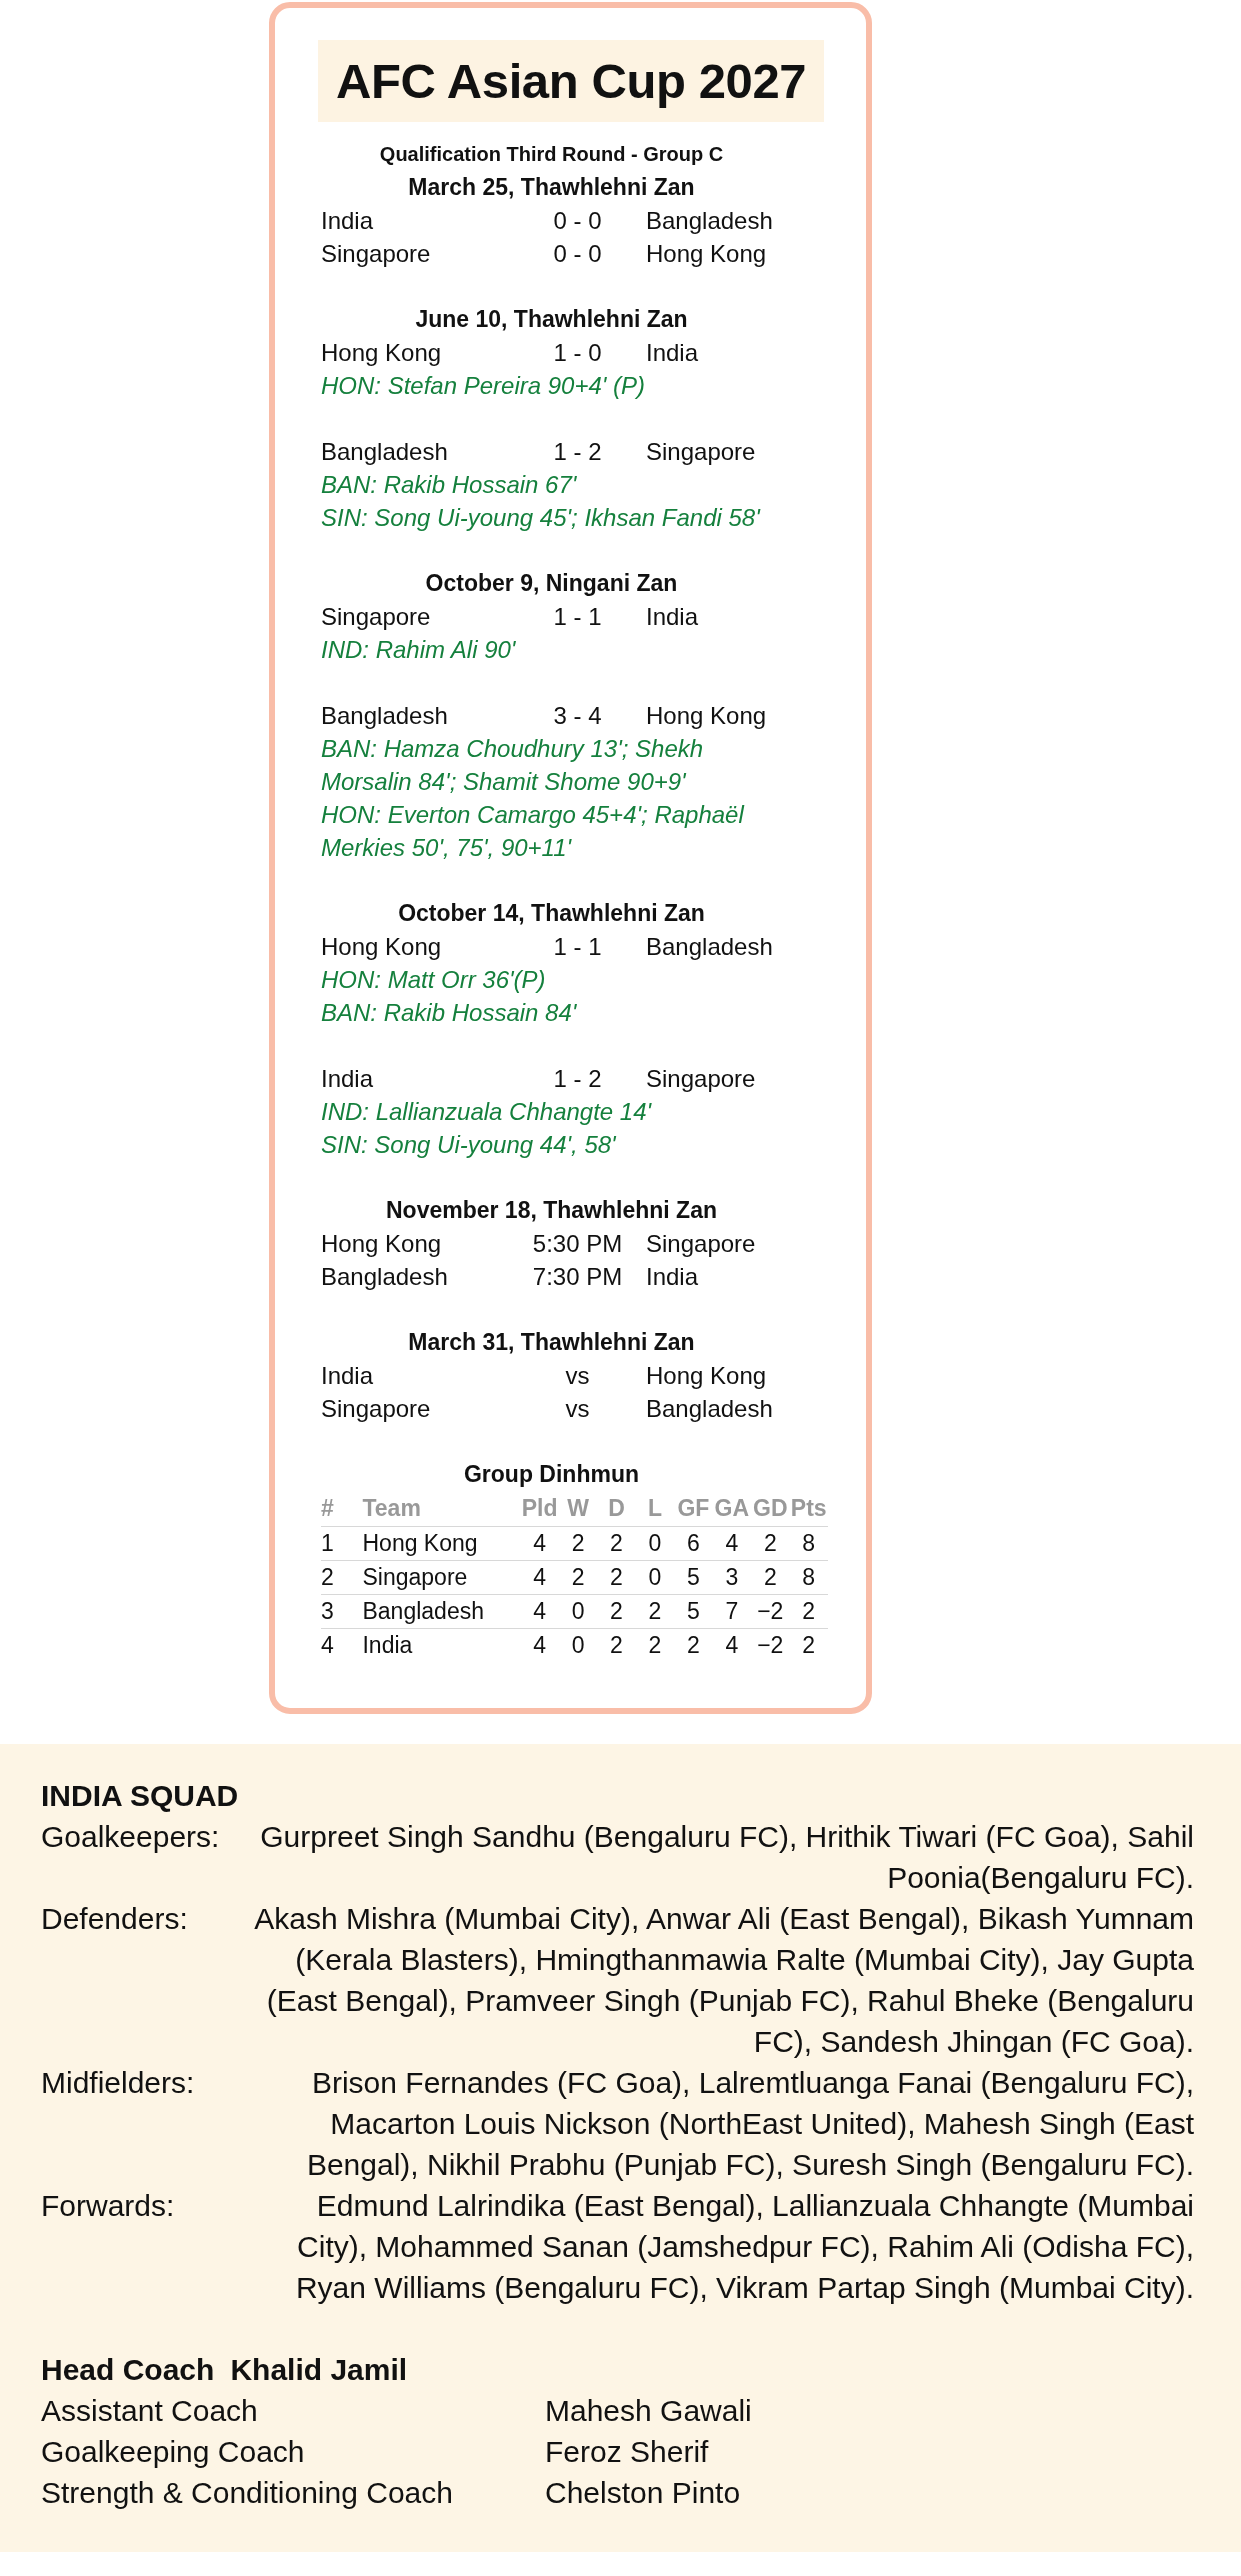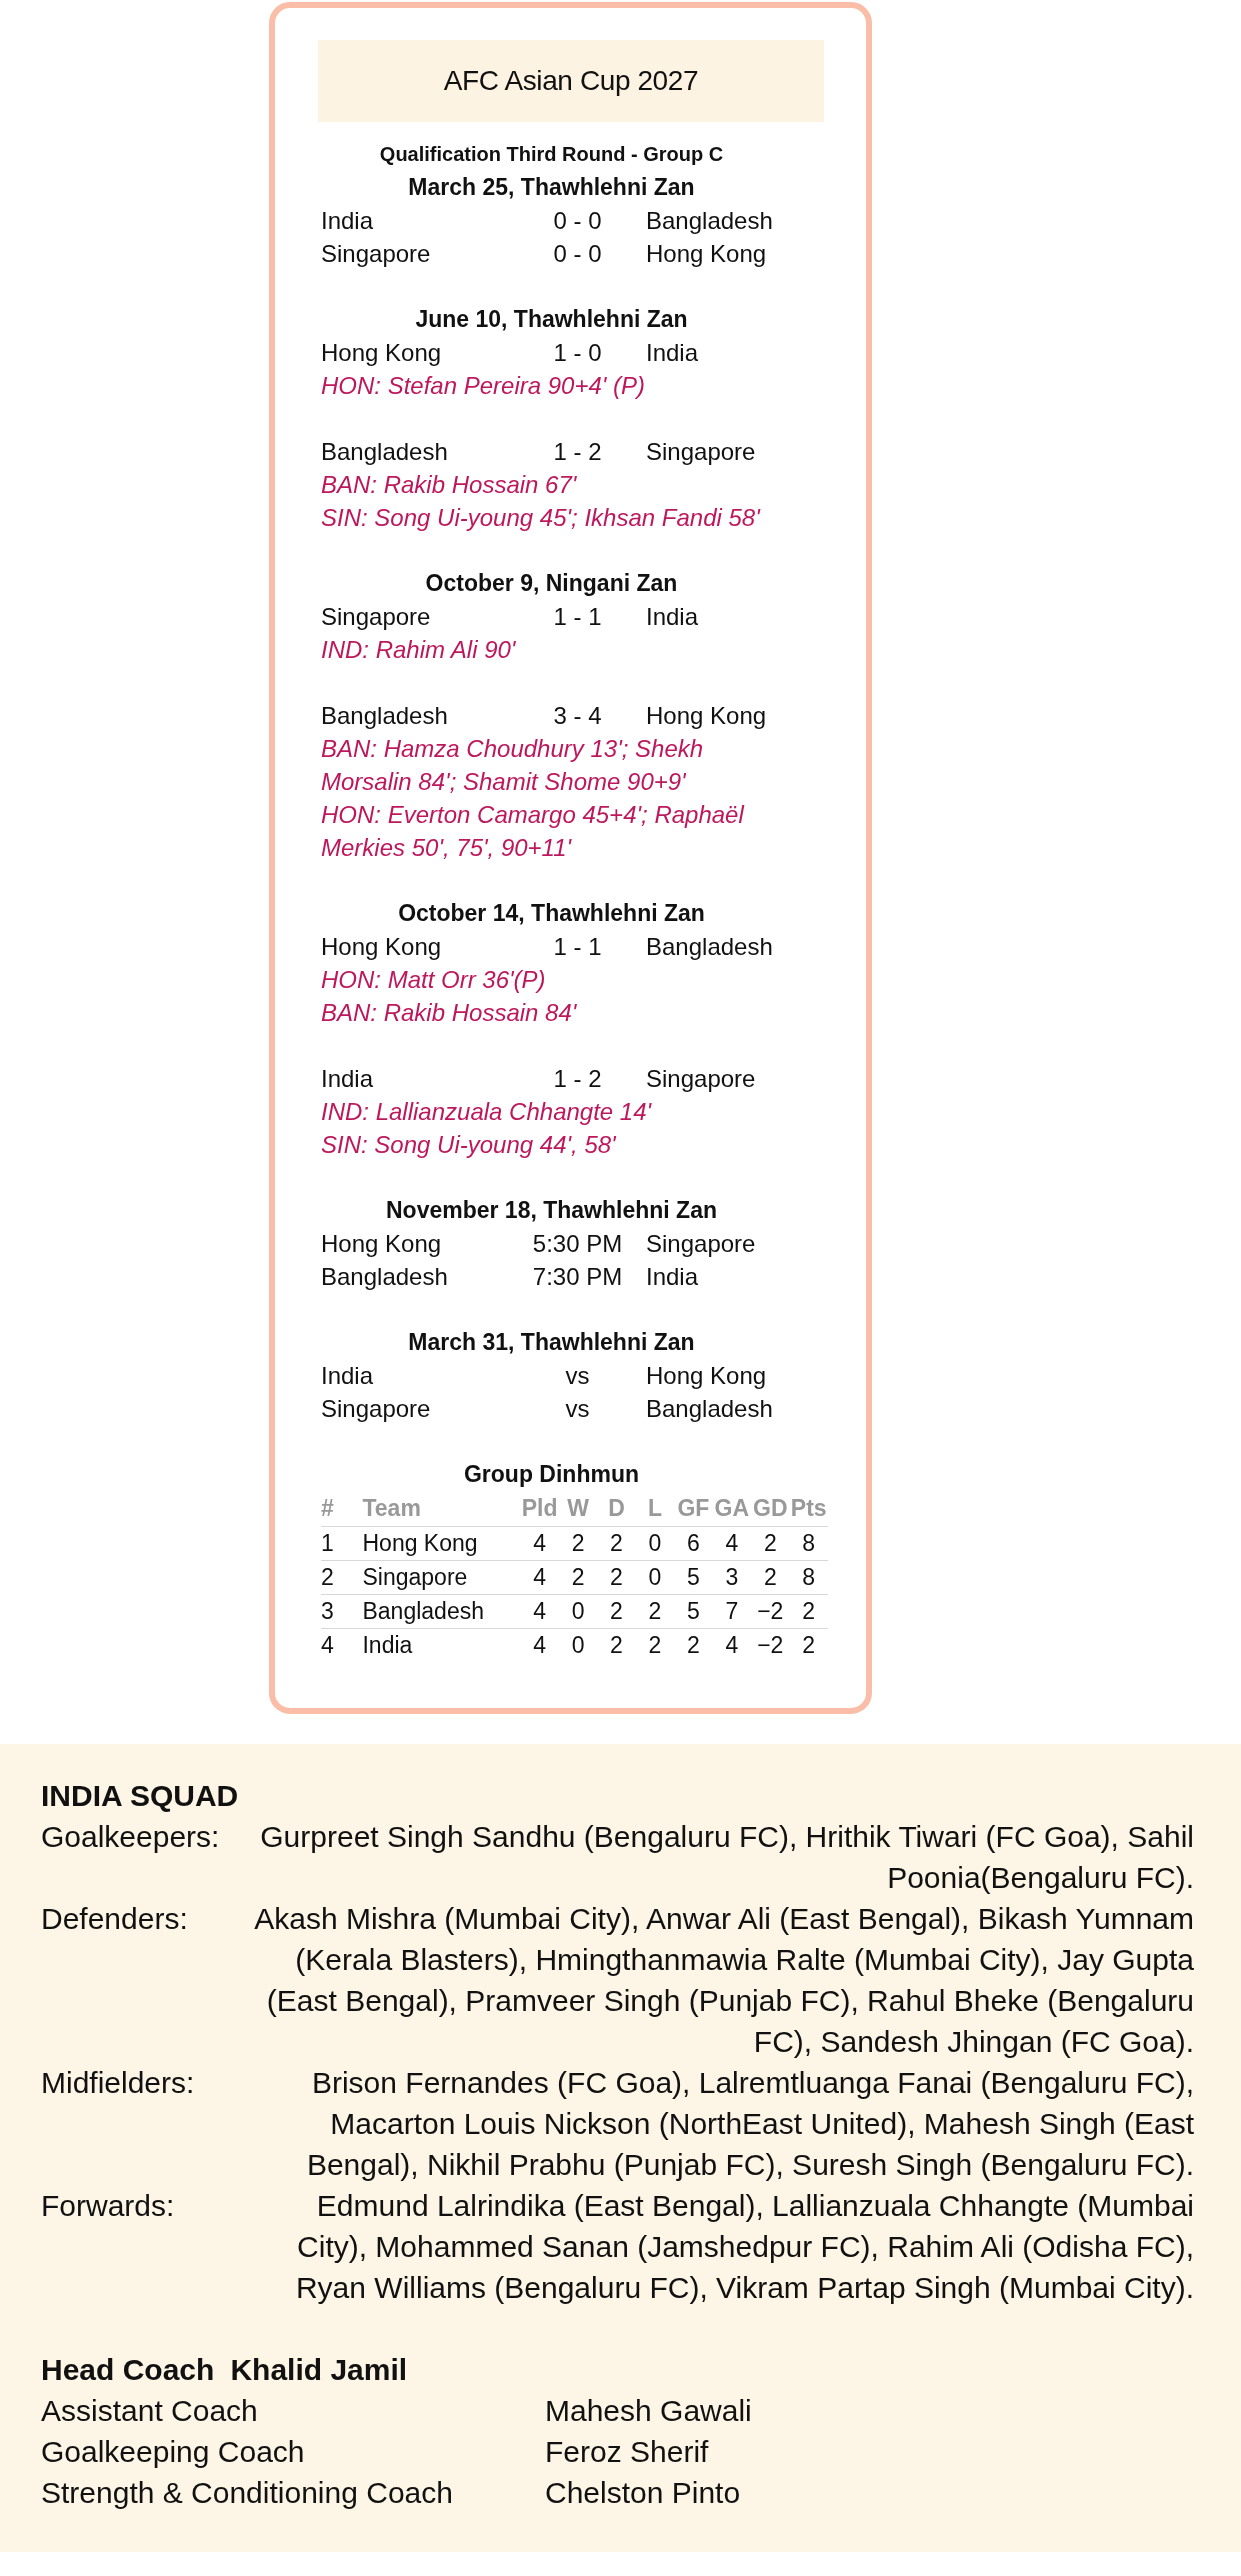--- a/index.html
+++ b/index.html
@@ -1,27 +1,27 @@
 <!DOCTYPE html>
 <html style="font-size:14px"><head>
 <meta charset="utf-8">
 <style>
   html, body { margin:0; padding:0; background:#ffffff; }
   body { width:1242px; height:2576px; position:relative; font-family:"Liberation Sans", sans-serif; color:#111; overflow:hidden; }
   .card { position:absolute; left:269px; top:1.8px; width:591px; height:1700px; border:6.2px solid #f9bda8; border-radius:21px; background:#fff; }
   .title-box { position:absolute; left:43px; top:32px; width:506px; height:82px; background:#fdf3e2; display:flex; align-items:center; justify-content:center; }
-  .title { font-size:28px; font-weight:normal; letter-spacing:-0.4px; }
+  .title { font-size:49px; font-weight:bold; letter-spacing:-0.4px; }
   .content { position:absolute; left:46px; top:130px; width:461px; font-size:24px; line-height:33px; }
   .subtitle { text-align:center; font-weight:bold; font-size:20px; }
   .date { text-align:center; font-weight:bold; font-size:23px; }
   .match { display:flex; }
   .match .home { width:197px; }
   .match .score { width:119px; text-align:center; }
   .match .away { padding-left:9px; }
-  .scorer { font-style:italic; color:#be185d; }
+  .scorer { font-style:italic; color:#15803d; }
   .gap { height:33px; }
   table.standings { border-collapse:collapse; font-size:23px; margin-top:0; width:507px; }
   table.standings th { color:#999; font-weight:bold; text-align:center; padding:0; height:35px; }
   table.standings th.l, table.standings td.l { text-align:left; }
   table.standings td { text-align:center; padding:0; height:33px; border-top:1.8px solid #d8d8d8; }
   .squad { position:absolute; left:0; top:1744px; width:1242px; height:808px; background:#fdf5e5; font-size:30px; line-height:41px; }
   .squad-inner { position:absolute; left:41px; top:31px; width:1153px; }
   .squad-title { font-weight:bold; font-size:30px; }
   .pos-row { display:flex; }
   .pos-label { width:199px; flex:none; }

